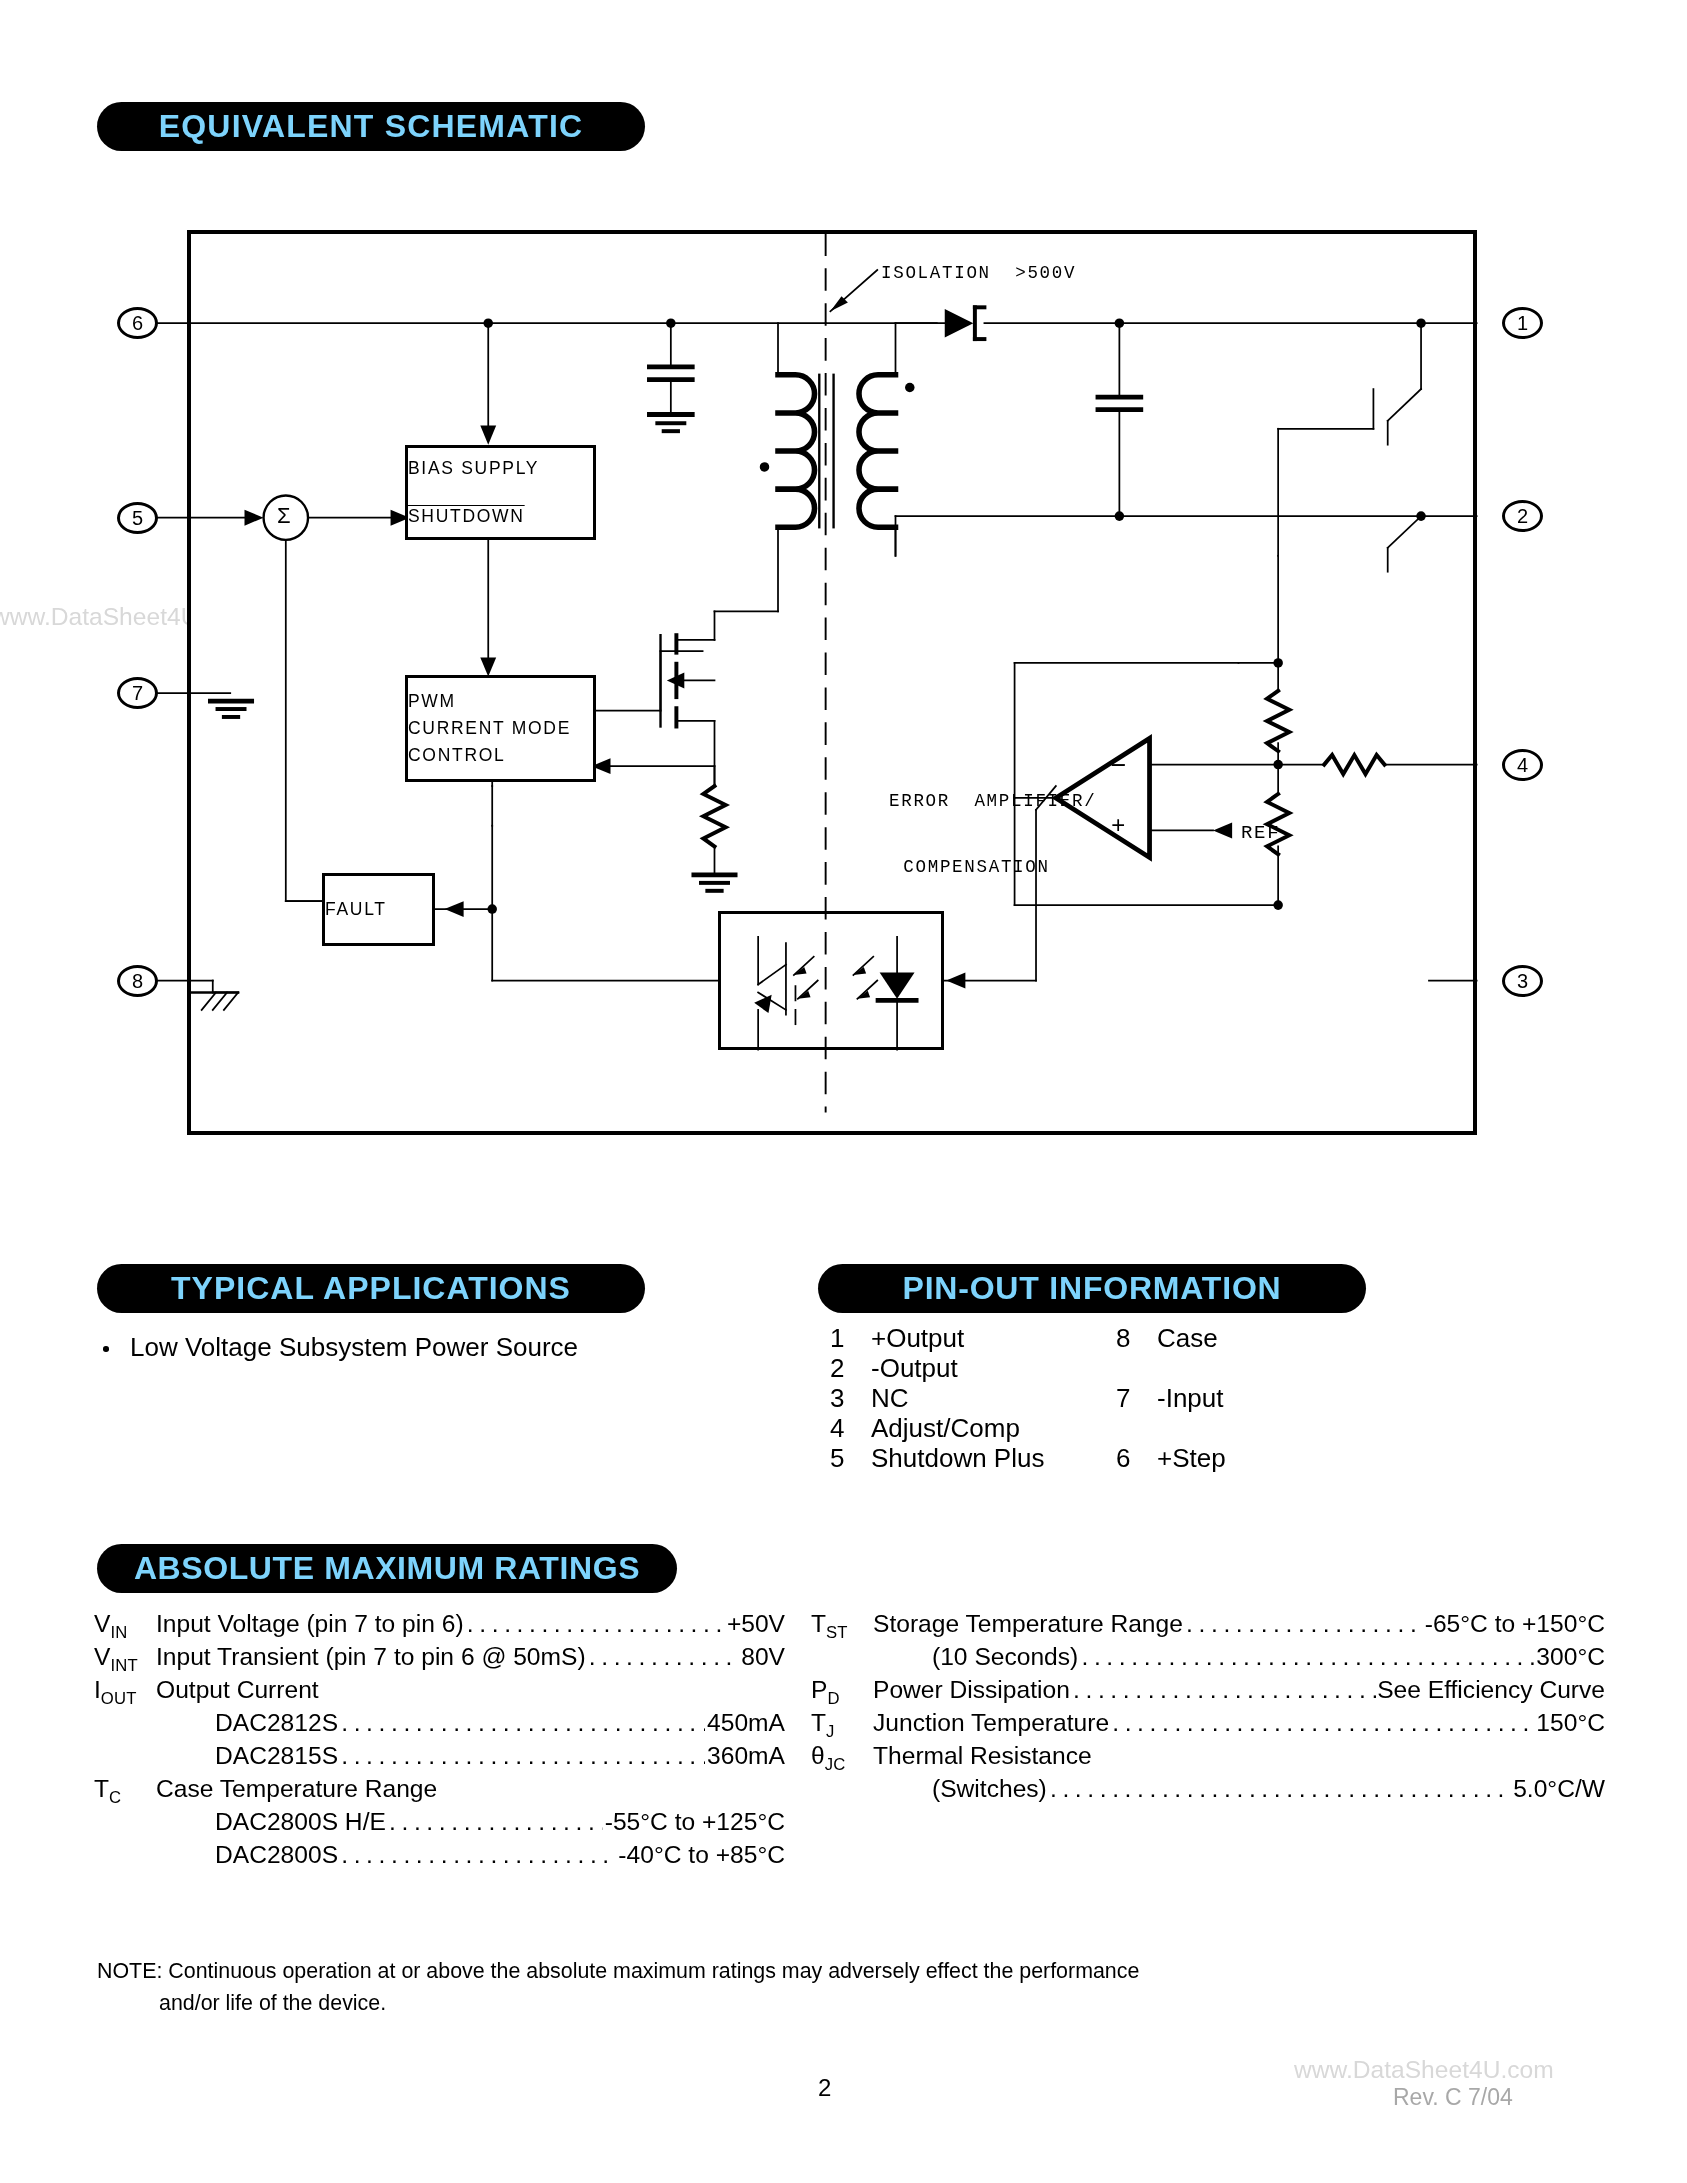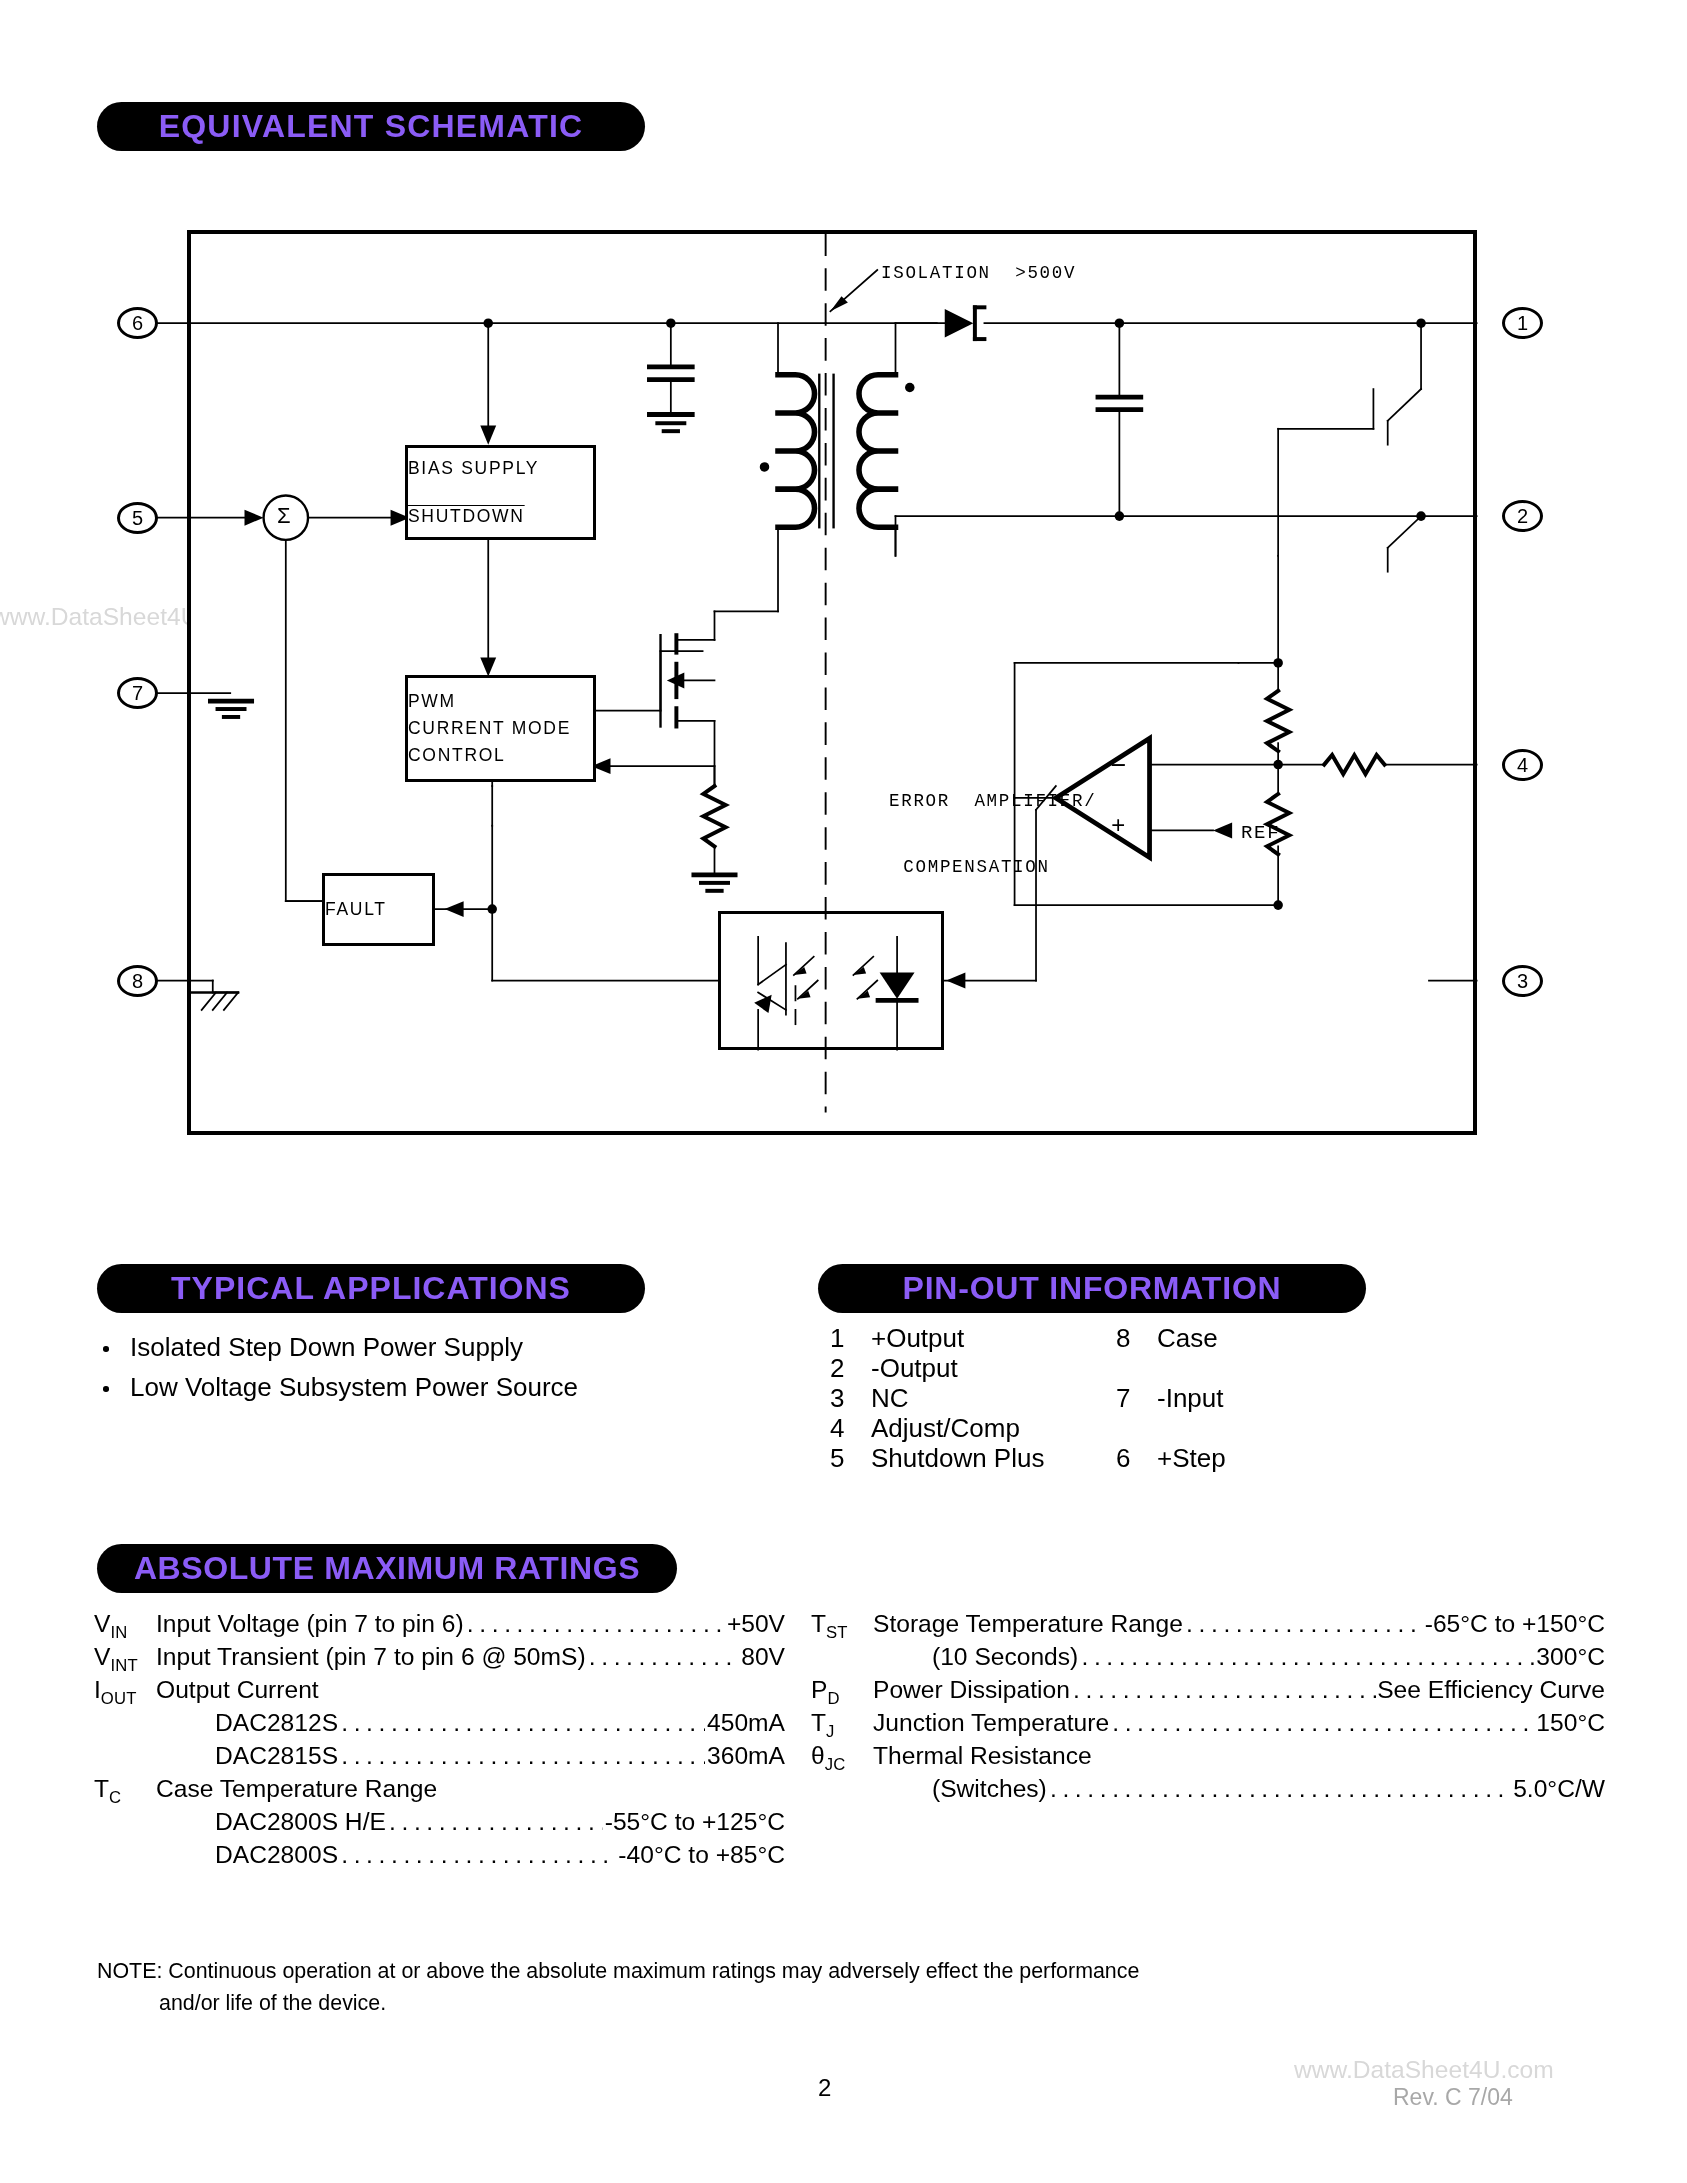--- a/index.html
+++ b/index.html
@@ -13,21 +13,21 @@
     position: relative;
     font-family: "Liberation Sans", sans-serif;
     color: #000000;
     overflow: hidden;
   }
 
   
   .pill {
     position: absolute;
     background: #000000;
-    color: #8b5cf6;
+    color: #7dd3fc;
     border-radius: 793px;
     display: flex;
     align-items: center;
     justify-content: center;
     font-weight: bold;
     letter-spacing: 0.4px;
     font-family: "Liberation Sans", sans-serif;
     white-space: nowrap;
   }
 
@@ -481,21 +481,20 @@
 <div class="pin-bubble" style="left:117px; top:502px;">5</div>
 <div class="pin-bubble" style="left:117px; top:677px;">7</div>
 <div class="pin-bubble" style="left:117px; top:965px;">8</div>
 
 <div class="pin-bubble" style="left:1502px; top:307px;">1</div>
 <div class="pin-bubble" style="left:1502px; top:500px;">2</div>
 <div class="pin-bubble" style="left:1502px; top:749px;">4</div>
 <div class="pin-bubble" style="left:1502px; top:965px;">3</div>
 
 <ul class="app-list" id="typical-applications-list">
-    <li>Isolated Step Down Power Supply</li>
     <li>Low Voltage Subsystem Power Source</li>
   </ul>
 
 <div id="pinout-table">
     <div class="pin-row">
       <div class="pin-col-a">
         <span class="pin-num">1</span>
         <span class="pin-name">+Output</span>
       </div>
       <div class="pin-col-b">

